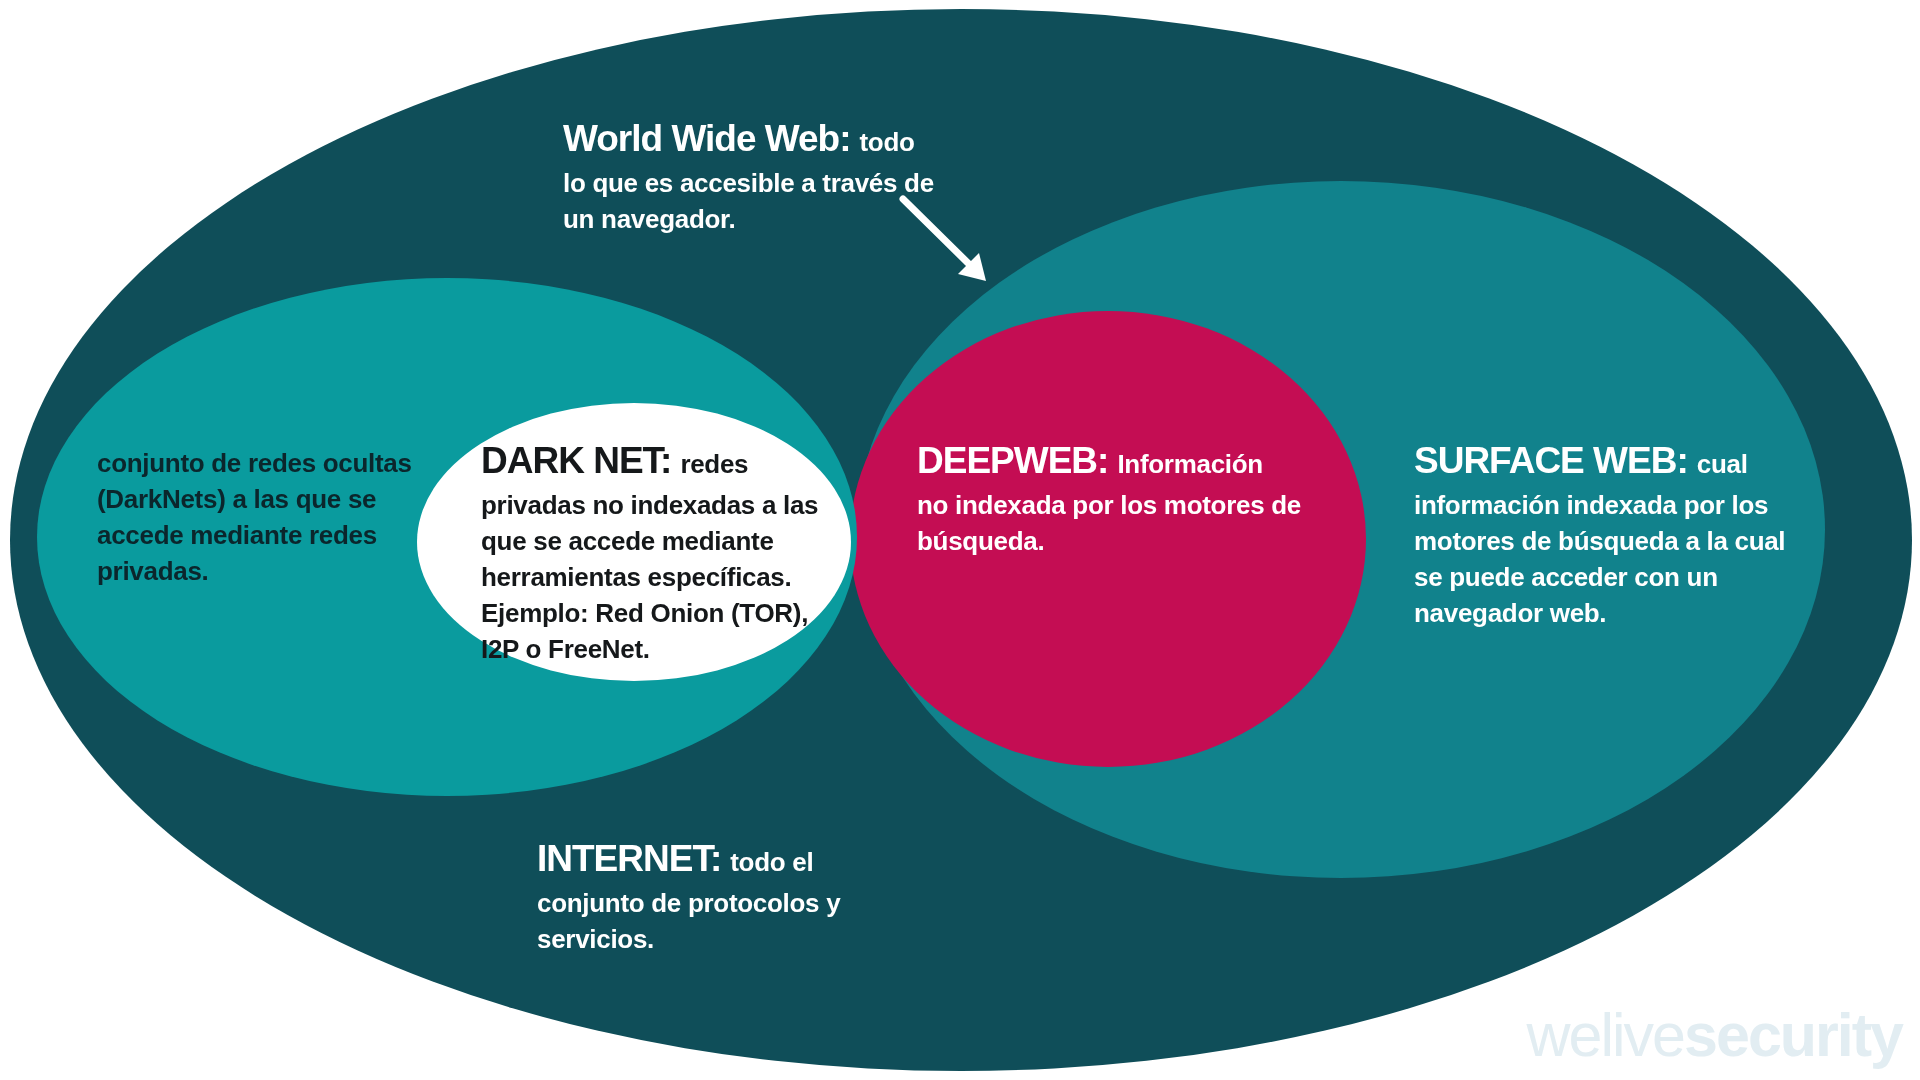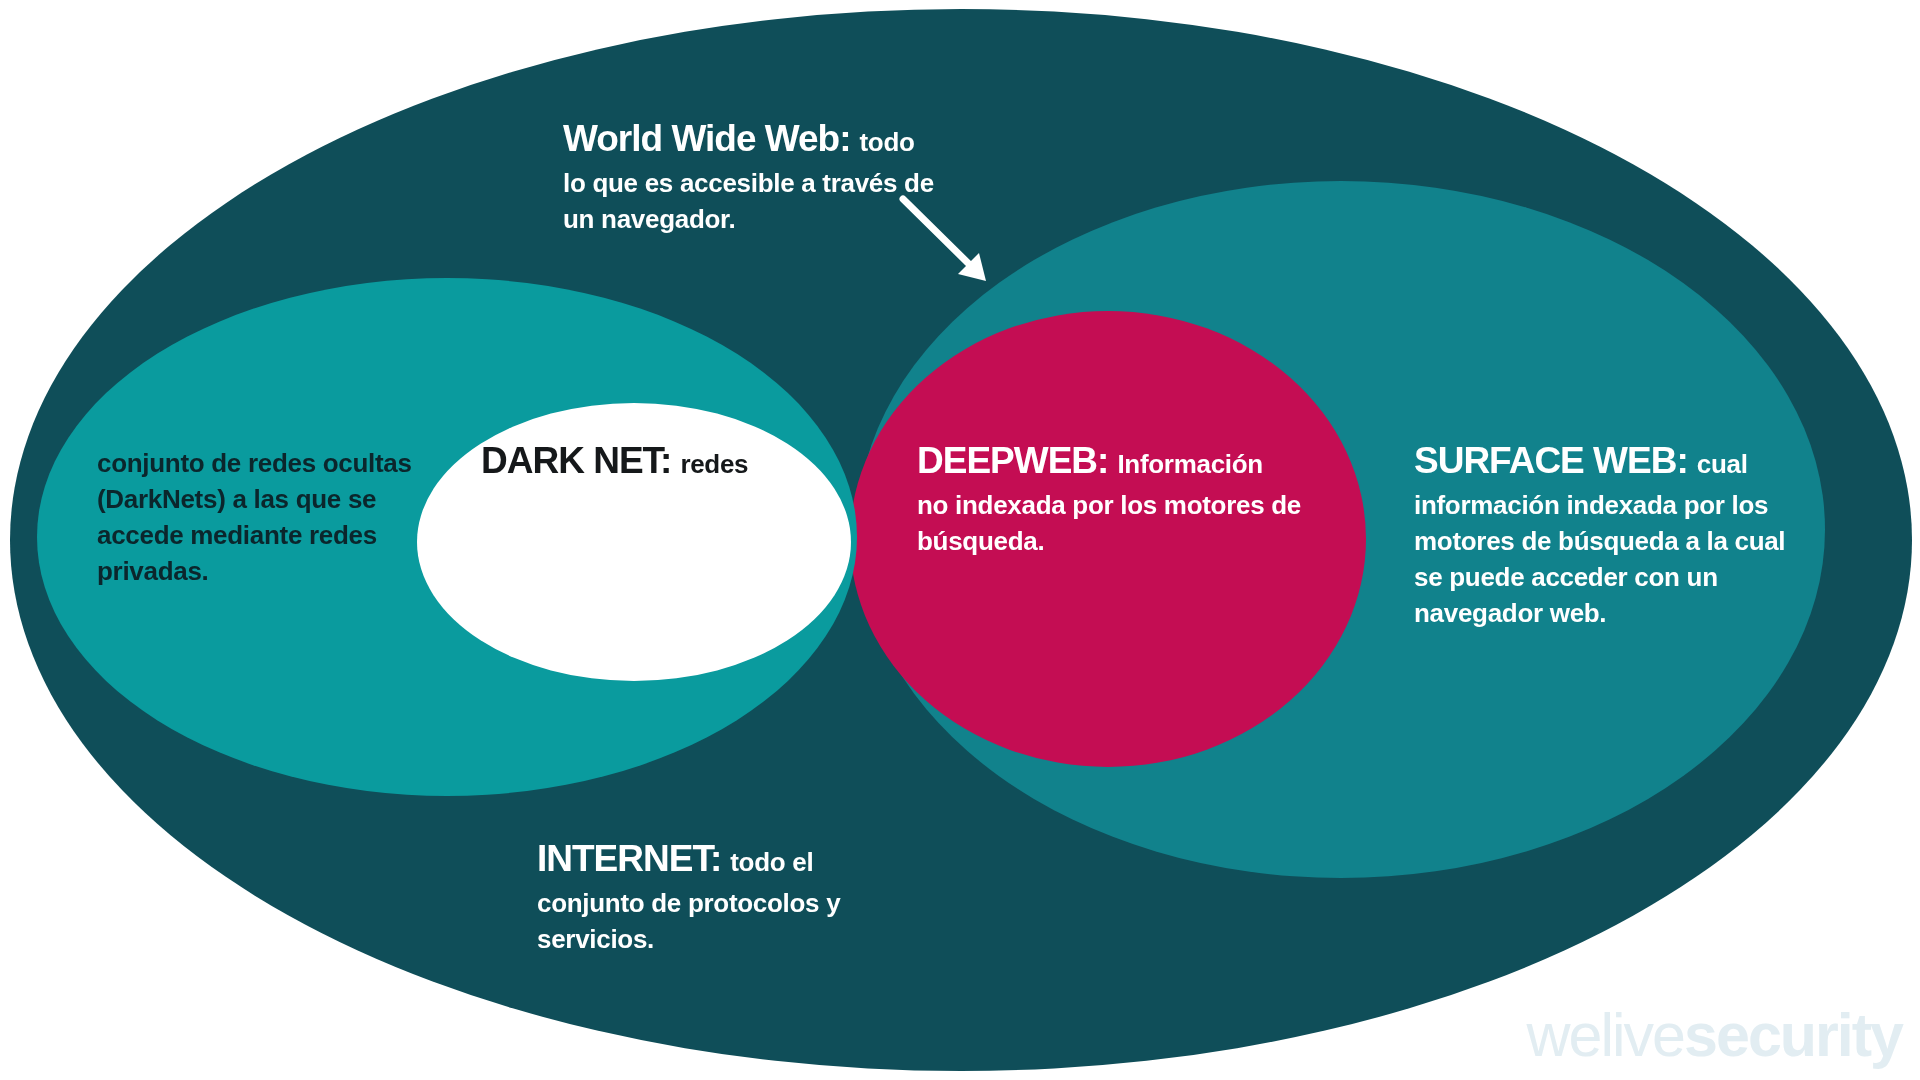--- a/index.html
+++ b/index.html
@@ -60,20 +60,25 @@
 
   <div class="region" id="t-darkweb">
     <div class="body">conjunto de redes ocultas
 (DarkNets) a las que se
 accede mediante redes
 privadas.</div>
   </div>
 
   <div class="region" id="t-darknet">
     <div class="heading"><span class="label">DARK NET:</span><span class="suffix">redes</span></div>
+    <div class="body">privadas no indexadas a las
+que se accede mediante
+herramientas específicas.
+Ejemplo: Red Onion (TOR),
+I2P o FreeNet.</div>
   </div>
 
   <div class="region" id="t-deepweb">
     <div class="heading"><span class="label">DEEPWEB:</span><span class="suffix">Información</span></div>
     <div class="body">no indexada por los motores de
 búsqueda.</div>
   </div>
 
   <div class="region" id="t-surface">
     <div class="heading"><span class="label">SURFACE WEB:</span><span class="suffix">cual</span></div>

